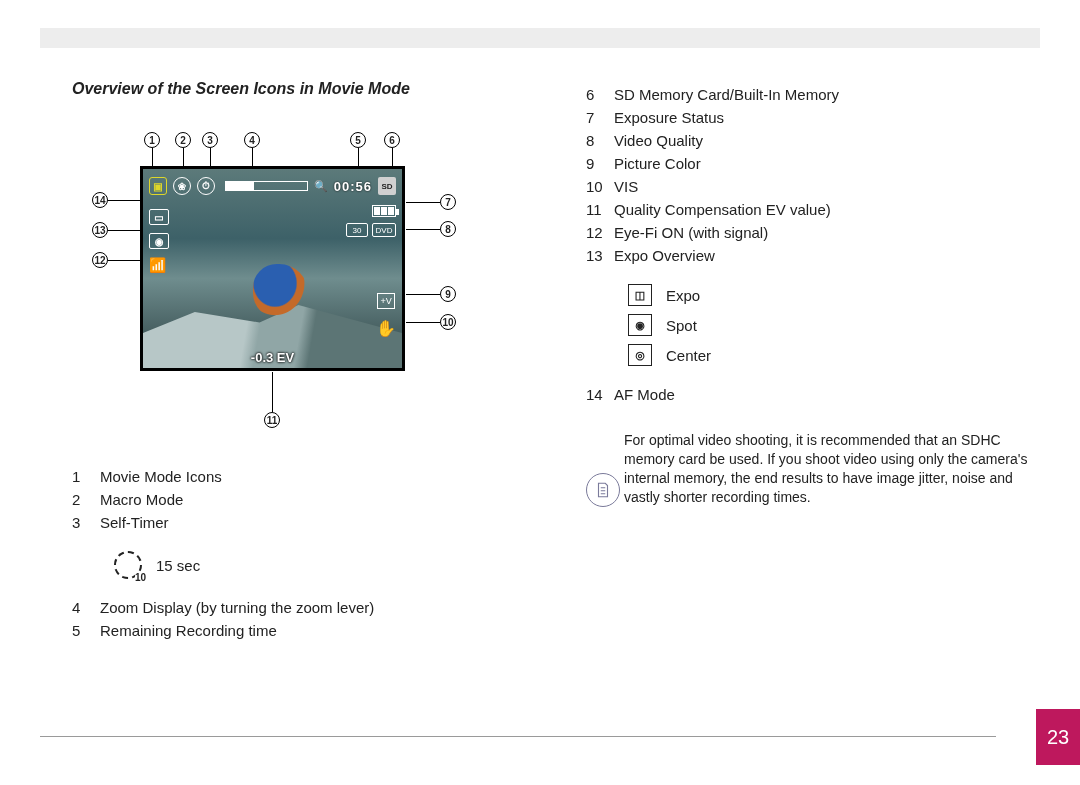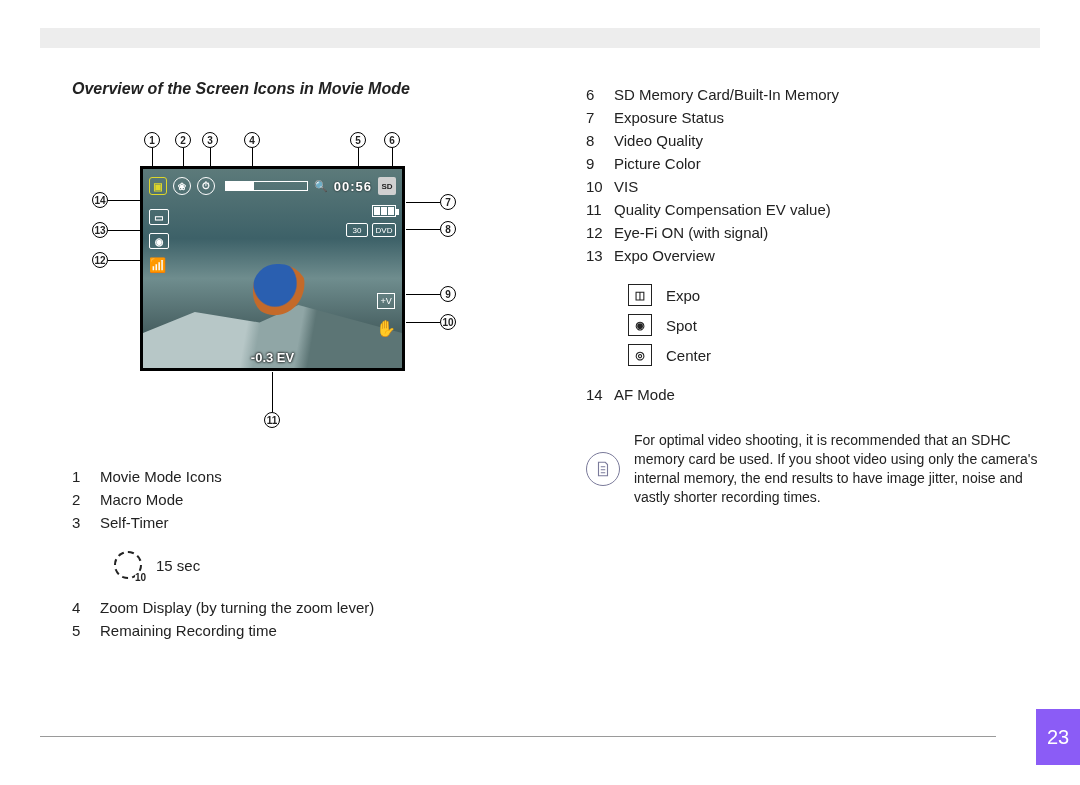--- a/index.html
+++ b/index.html
@@ -123,33 +123,33 @@
   .timer-ico .ring {
     position:absolute; inset:0; border:2px dashed #222; border-radius:50%;
   }
   .timer-ico .sub {
     position:absolute; right:-4px; bottom:-4px; font-size:10px; font-weight:bold;
     background:#fff;
   }
 
   
   .note {
-    display:flex; gap:14px; margin-top:22px; align-items:center;
+    display:flex; gap:4px; margin-top:22px; align-items:flex-end;
   }
   .note .nicon {
     width:34px; height:34px; border:1.5px solid #7a7a9a; border-radius:50%;
     display:flex; align-items:center; justify-content:center; flex:none;
   }
   .note .nicon svg { width:18px; height:20px; stroke:#7a7a9a; fill:none; stroke-width:1.5; }
   .note p { font-size:14px; line-height:1.35; }
 
   
   .pgnum {
     position:absolute; right:0; bottom:20px;
-    width:44px; height:56px; background:#8b5cf6; color:#fff;
+    width:44px; height:56px; background:#be185d; color:#fff;
     display:flex; align-items:center; justify-content:center;
     font-size:20px;
   }
   .bottomrule {
     position:absolute; left:40px; right:84px; bottom:48px;
     height:1px; background:#9a9a9a;
   }
 </style>
 </head>
 <body>

